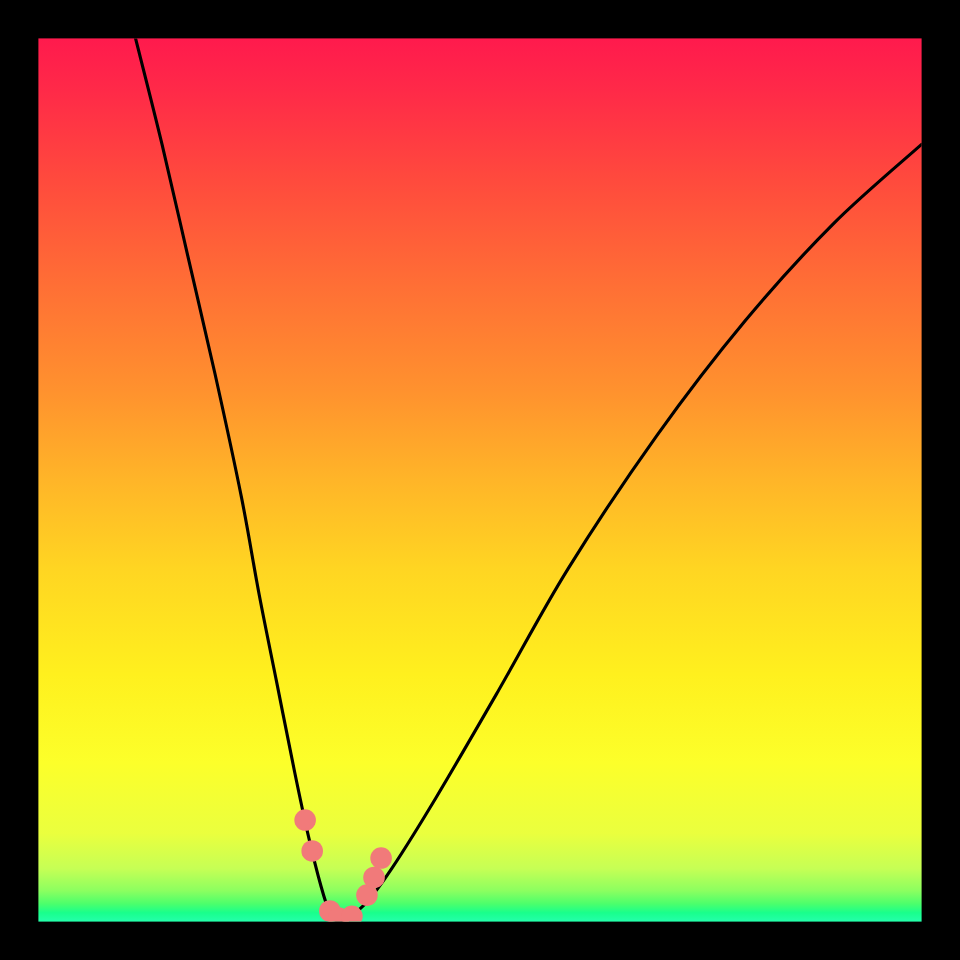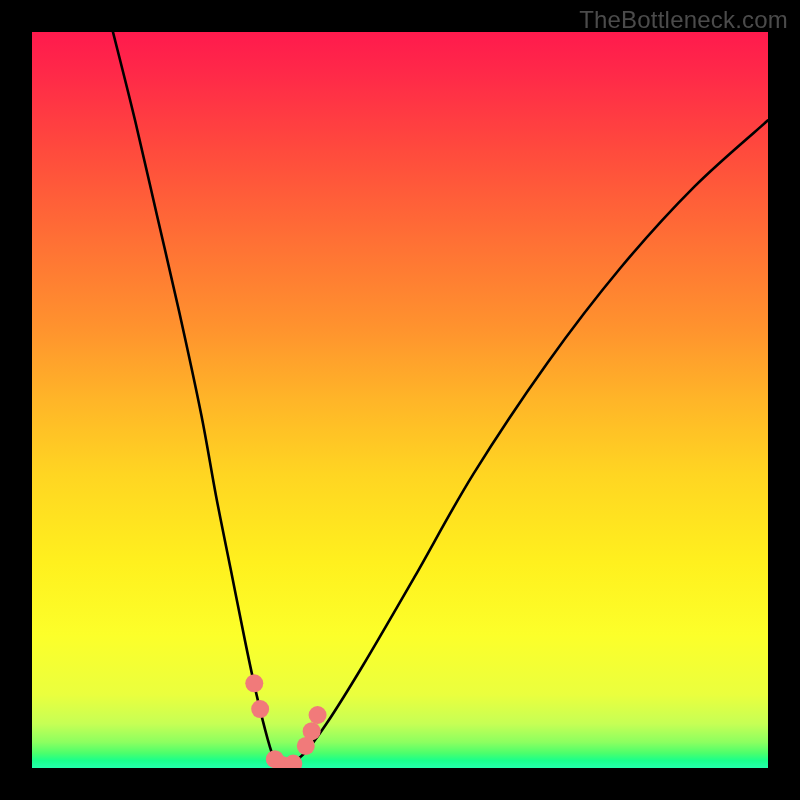--- a/index.html
+++ b/index.html
@@ -74,14 +74,13 @@
           <circle cx="228.16" cy="677.12" r="9" fill="#f17a7a"></circle>
           <circle cx="242.88" cy="727.17" r="9" fill="#f17a7a"></circle>
           <circle cx="250.24" cy="733.06" r="9" fill="#f17a7a"></circle>
           <circle cx="261.28" cy="731.58" r="9" fill="#f17a7a"></circle>
           <circle cx="273.79" cy="713.92" r="9" fill="#f17a7a"></circle>
           <circle cx="279.68" cy="699.20" r="9" fill="#f17a7a"></circle>
           <circle cx="285.57" cy="683.01" r="9" fill="#f17a7a"></circle>
         </g>
     </svg>
   </div>
-  <div class="watermark">TheBottleneck.com</div>
 </div>
 
 </body></html>

